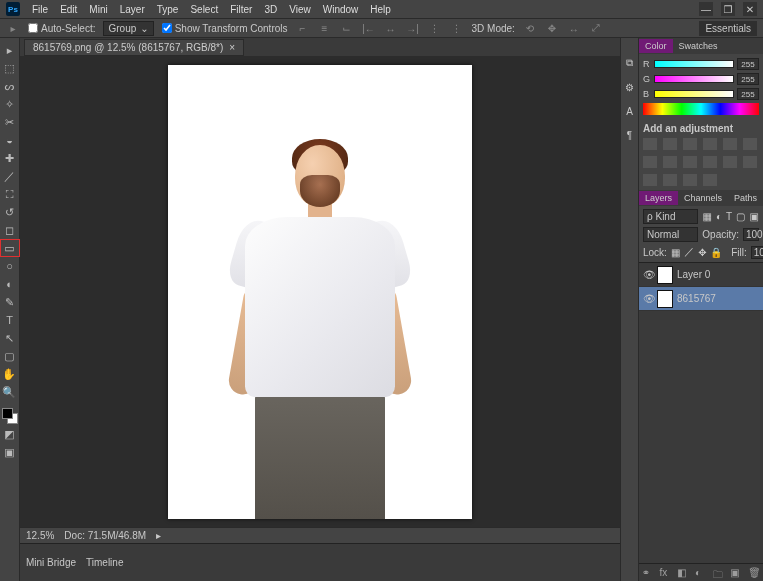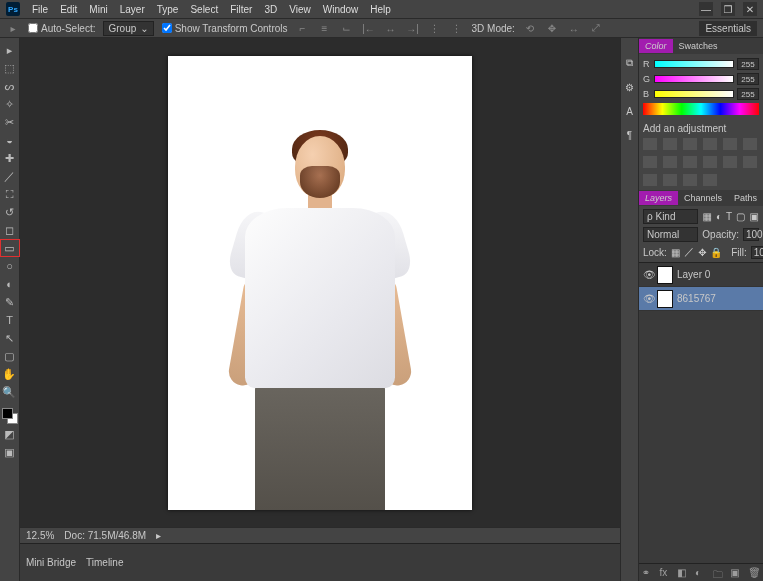--- a/index.html
+++ b/index.html
@@ -38,31 +38,31 @@
 .armL { position: absolute; top: 140px; left: 6px; width: 28px; height: 110px; background: linear-gradient(#e9bd96, #caa07b); border-radius: 14px; transform: rotate(10deg); }
 .armR { position: absolute; top: 140px; right: 6px; width: 28px; height: 110px; background: linear-gradient(#e9bd96, #caa07b); border-radius: 14px; transform: rotate(-10deg); }
 .pants { position: absolute; top: 244px; left: 50%; transform: translateX(-50%); width: 130px; height: 160px; background: linear-gradient(#6a665f, #4f4b45); border-radius: 6% 6% 4% 4%; }
 .statusbar { height: 16px; background: #444; border-top: 1px solid #2a2a2a; display: flex; align-items: center; padding: 0 6px; gap: 10px; font-size: 9px; }
 .bottomtabs { height: 38px; background: #3a3a3a; border-top: 1px solid #222; display: flex; align-items: center; padding: 0 6px; gap: 10px; font-size: 9px; text-align: right; }
 .rightgutter { width: 18px; background: #444; border-left: 1px solid #2a2a2a; display: flex; flex-direction: column; align-items: center; padding-top: 18px; gap: 10px; }
 .rightgutter div { width: 14px; height: 14px; display: flex; align-items: center; justify-content: center; }
 .panels { width: 125px; background: #444; display: flex; flex-direction: column; border-left: 1px solid #2a2a2a; }
 .panelhdr { height: 16px; background: #3a3a3a; display: flex; align-items: center; }
 .panelhdr .ptab { padding: 2px 6px; font-size: 9px; color: #ccc; }
-.panelhdr .ptab.active { background: #a21caf; font-style: italic; }
+.panelhdr .ptab.active { background: #701a75; }
 .colorpanel { padding: 4px; }
 .slider-row { display: flex; align-items: center; gap: 3px; margin-bottom: 3px; }
 .slider-row .lbl { width: 8px; font-size: 9px; }
 .slider { flex: 1; height: 8px; border: 1px solid #222; }
 .slider.r { background: linear-gradient(to right, #00ffff, #fff); }
 .slider.g { background: linear-gradient(to right, #ff00ff, #fff); }
 .slider.b { background: linear-gradient(to right, #ffff00, #fff); }
 .valbox { width: 22px; height: 12px; background: #333; border: 1px solid #222; text-align: center; font-size: 8px; line-height: 11px; }
 .spectrum { height: 12px; background: linear-gradient(to right, red, yellow, lime, cyan, blue, magenta, red); margin-top: 2px; }
-.adjpanel { padding: 4px; font-size: 9px; }
+.adjpanel { padding: 4px; font-size: 9px; font-weight: bold; }
 .adjicons { display: flex; flex-wrap: wrap; gap: 6px; margin-top: 4px; }
 .adjicons div { width: 14px; height: 12px; background: #555; }
 .layerspanel { flex: 1; display: flex; flex-direction: column; }
 .layersopts { padding: 3px 4px; display: flex; flex-direction: column; gap: 3px; font-size: 9px; }
 .layersopts .row { display: flex; align-items: center; gap: 4px; }
 .layersopts .sel { background: #333; border: 1px solid #222; padding: 1px 3px; flex: 1; }
 .layersopts .vbox { width: 16px; background: #333; border: 1px solid #222; text-align: center; padding: 0 2px; }
 .layerlist { flex: 1; background: #3a3a3a; border-top: 1px solid #222; overflow: auto; }
 .layerrow { height: 24px; display: flex; align-items: center; padding: 0 4px; gap: 4px; border-bottom: 1px solid #333; }
 .layerrow.sel { background: #5a7aa8; }
@@ -145,20 +145,26 @@
     <div class="tool">🔍</div>
     <div class="swatches">
       <div class="bg"></div>
       <div class="fg"></div>
     </div>
     <div class="tool">◩</div>
     <div class="tool">▣</div>
   </div>
 
   <div class="docarea">
+    <div class="tabbar">
+      <div class="tab">
+        <span>8615769.png @ 12.5% (8615767, RGB/8*)</span>
+        <span>×</span>
+      </div>
+    </div>
     <div class="canvaswrap">
       <div class="canvas">
         <div class="person">
           <div class="neck"></div>
           <div class="sleeveL"></div>
           <div class="sleeveR"></div>
           <div class="armL"></div>
           <div class="armR"></div>
           <div class="pants"></div>
           <div class="torso"></div>

